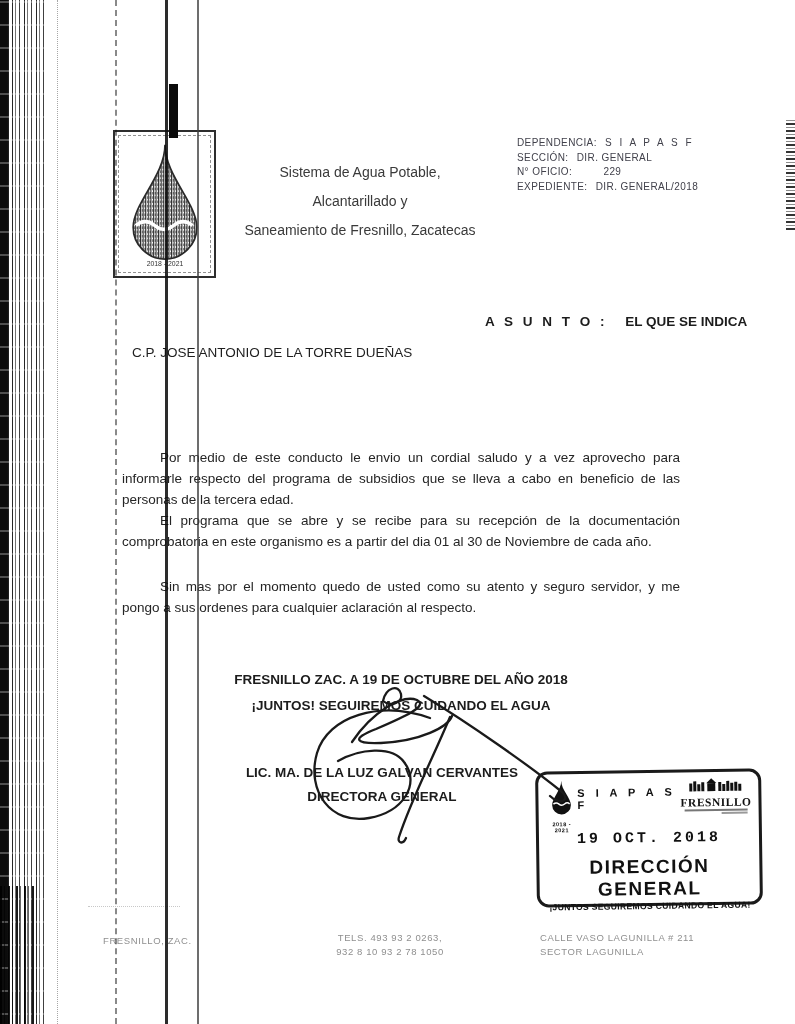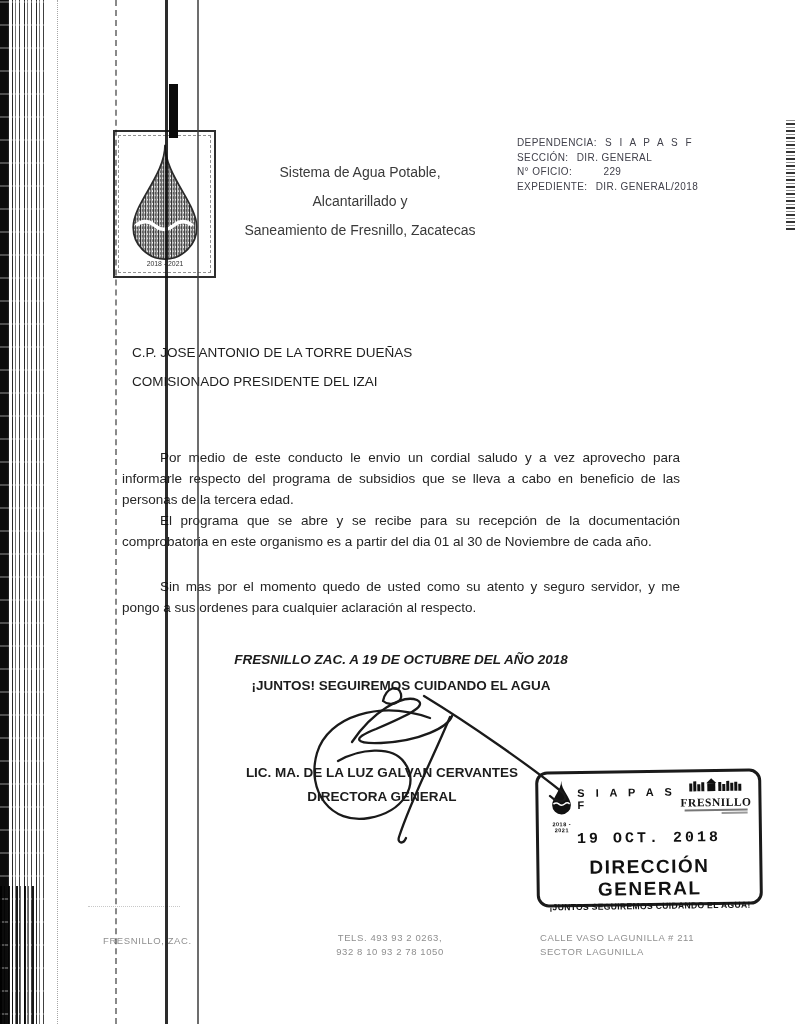--- a/index.html
+++ b/index.html
@@ -46,21 +46,21 @@
   .asunto .lbl { letter-spacing:3px; margin-right:14px; }
   .recipient { position:absolute; left:132px; top:338px; font-size:13.5px; color:#1e1e1e;
       line-height:29px; z-index:10; }
   .para { position:absolute; left:122px; width:558px; font-size:13.5px; line-height:21px;
       color:#252525; text-align:justify; text-indent:38px; z-index:10; }
   .p1 { top:447px; } .p2 { top:510px; } .p3 { top:576px; }
 
   .closing { position:absolute; left:122px; width:558px; top:648px; text-align:center;
       font-size:13.5px; font-weight:bold; color:#1c1c1c; z-index:10; }
   .closing .atent { letter-spacing:6px; }
-  .closing .pd { margin-top:4px;font-style:italic; }
+  .closing .pd { margin-top:24px; }
   .closing .slg { margin-top:11px; }
   .signer { position:absolute; left:122px; width:520px; top:765px; text-align:center;
       font-size:13.5px; font-weight:bold; color:#1c1c1c; z-index:10; }
   .signer .ttl { margin-top:9px; }
 
   
   .signature-svg { position:absolute; left:0; top:0; width:795px; height:1024px; z-index:40; pointer-events:none; }
 
   
   .stamp { position:absolute; left:536px; top:770px; width:226px; height:136px;
@@ -134,24 +134,27 @@
     <div class="ref-row gap">
       <span class="lbl">N° OFICIO:</span>
       <span class="val">229</span>
     </div>
     <div class="ref-row">
       <span class="lbl">EXPEDIENTE:</span>
       <span class="val">DIR. GENERAL/2018</span>
     </div>
   </div>
 
+  <div class="asunto">
+    <span class="lbl">A S U N T O :</span>
+    <span class="val">EL QUE SE INDICA</span>
+  </div>
 
   <div class="recipient">
     <div>C.P. JOSE ANTONIO DE LA TORRE DUEÑAS</div>
-    <div>COMISIONADO PRESIDENTE DEL IZAI</div>
   </div>
 
   <div class="para p1">Por medio de este conducto le envio un cordial saludo y a vez aprovecho para informarle respecto del programa de subsidios que se lleva a cabo en beneficio de las personas de la tercera edad.</div>
   <div class="para p2">El programa que se abre y se recibe para su recepción de la documentación comprobatoria en este organismo es a partir del dia 01 al 30 de Noviembre de cada año.</div>
   <div class="para p3">Sin mas por el momento quedo de usted como su atento y seguro servidor, y me pongo a sus ordenes para cualquier aclaración al respecto.</div>
 
   <div class="closing">
     <div class="pd">FRESNILLO ZAC. A 19 DE OCTUBRE DEL AÑO 2018</div>
     <div class="slg">¡JUNTOS! SEGUIREMOS CUIDANDO EL AGUA</div>
   </div>

